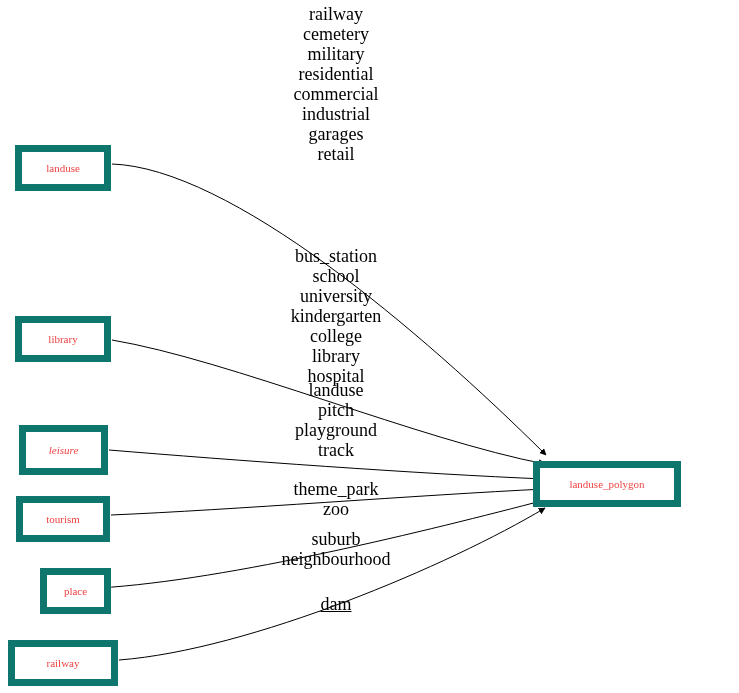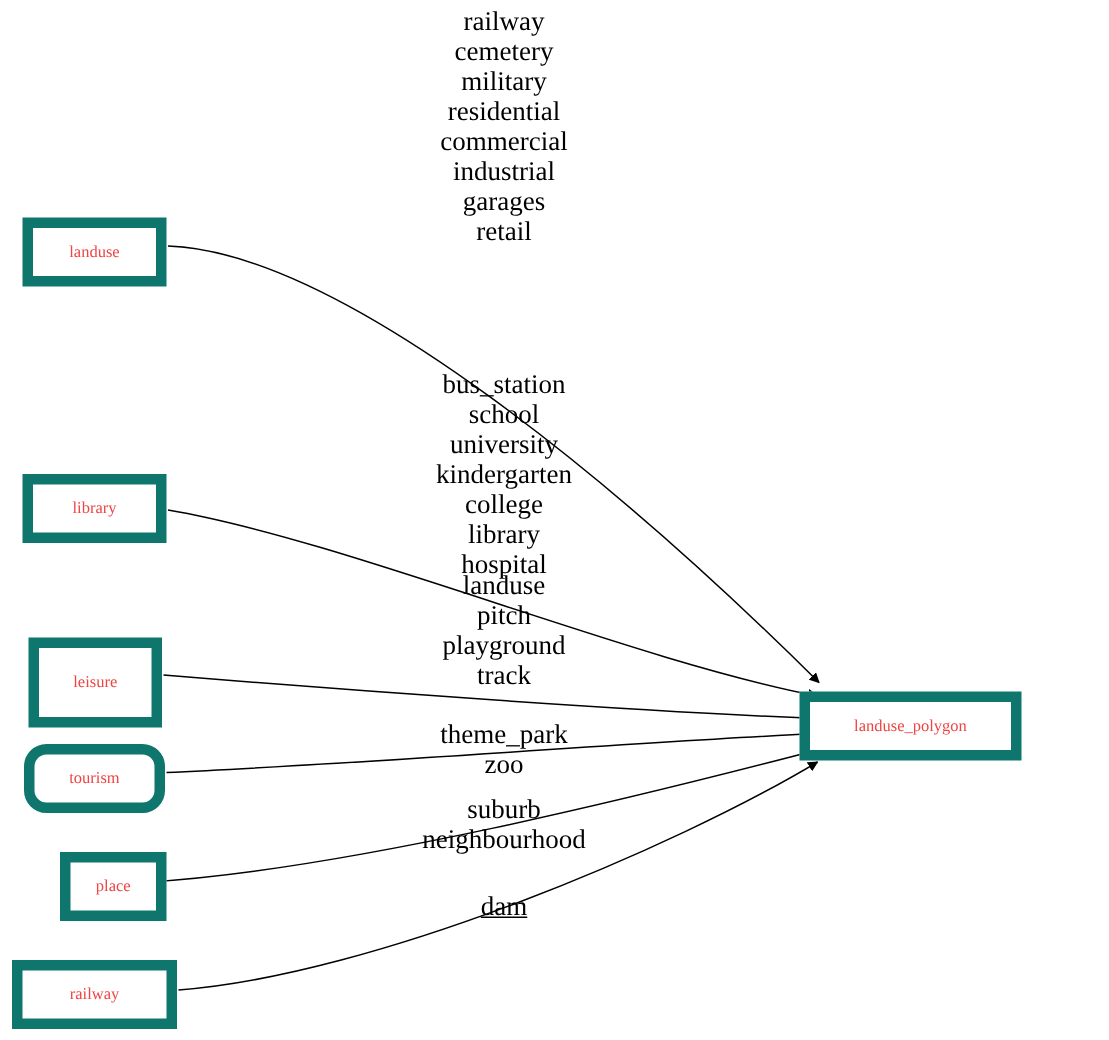--- a/index.html
+++ b/index.html
@@ -72,25 +72,25 @@
   </svg>
 
   <div class="node" style="left:15px; top:145px; width:96px; height:46px;">
     <span>landuse</span>
   </div>
 
   <div class="node" style="left:15px; top:316px; width:96px; height:46px;">
     <span>library</span>
   </div>
 
-  <div class="node" style="left:19px; top:425px; width:89px; height:60px;">
+  <div class="node" style="left:19px; top:425px; width:89px; height:50px;font-style:italic;">
     <span>leisure</span>
   </div>
 
-  <div class="node" style="left:16px; top:496px; width:94px; height:46px;border-radius:15px;">
+  <div class="node" style="left:16px; top:496px; width:94px; height:46px;">
     <span>tourism</span>
   </div>
 
   <div class="node" style="left:40px; top:568px; width:71px; height:46px;">
     <span>place</span>
   </div>
 
   <div class="node" style="left:8px; top:640px; width:110px; height:46px;">
     <span>railway</span>
   </div>

